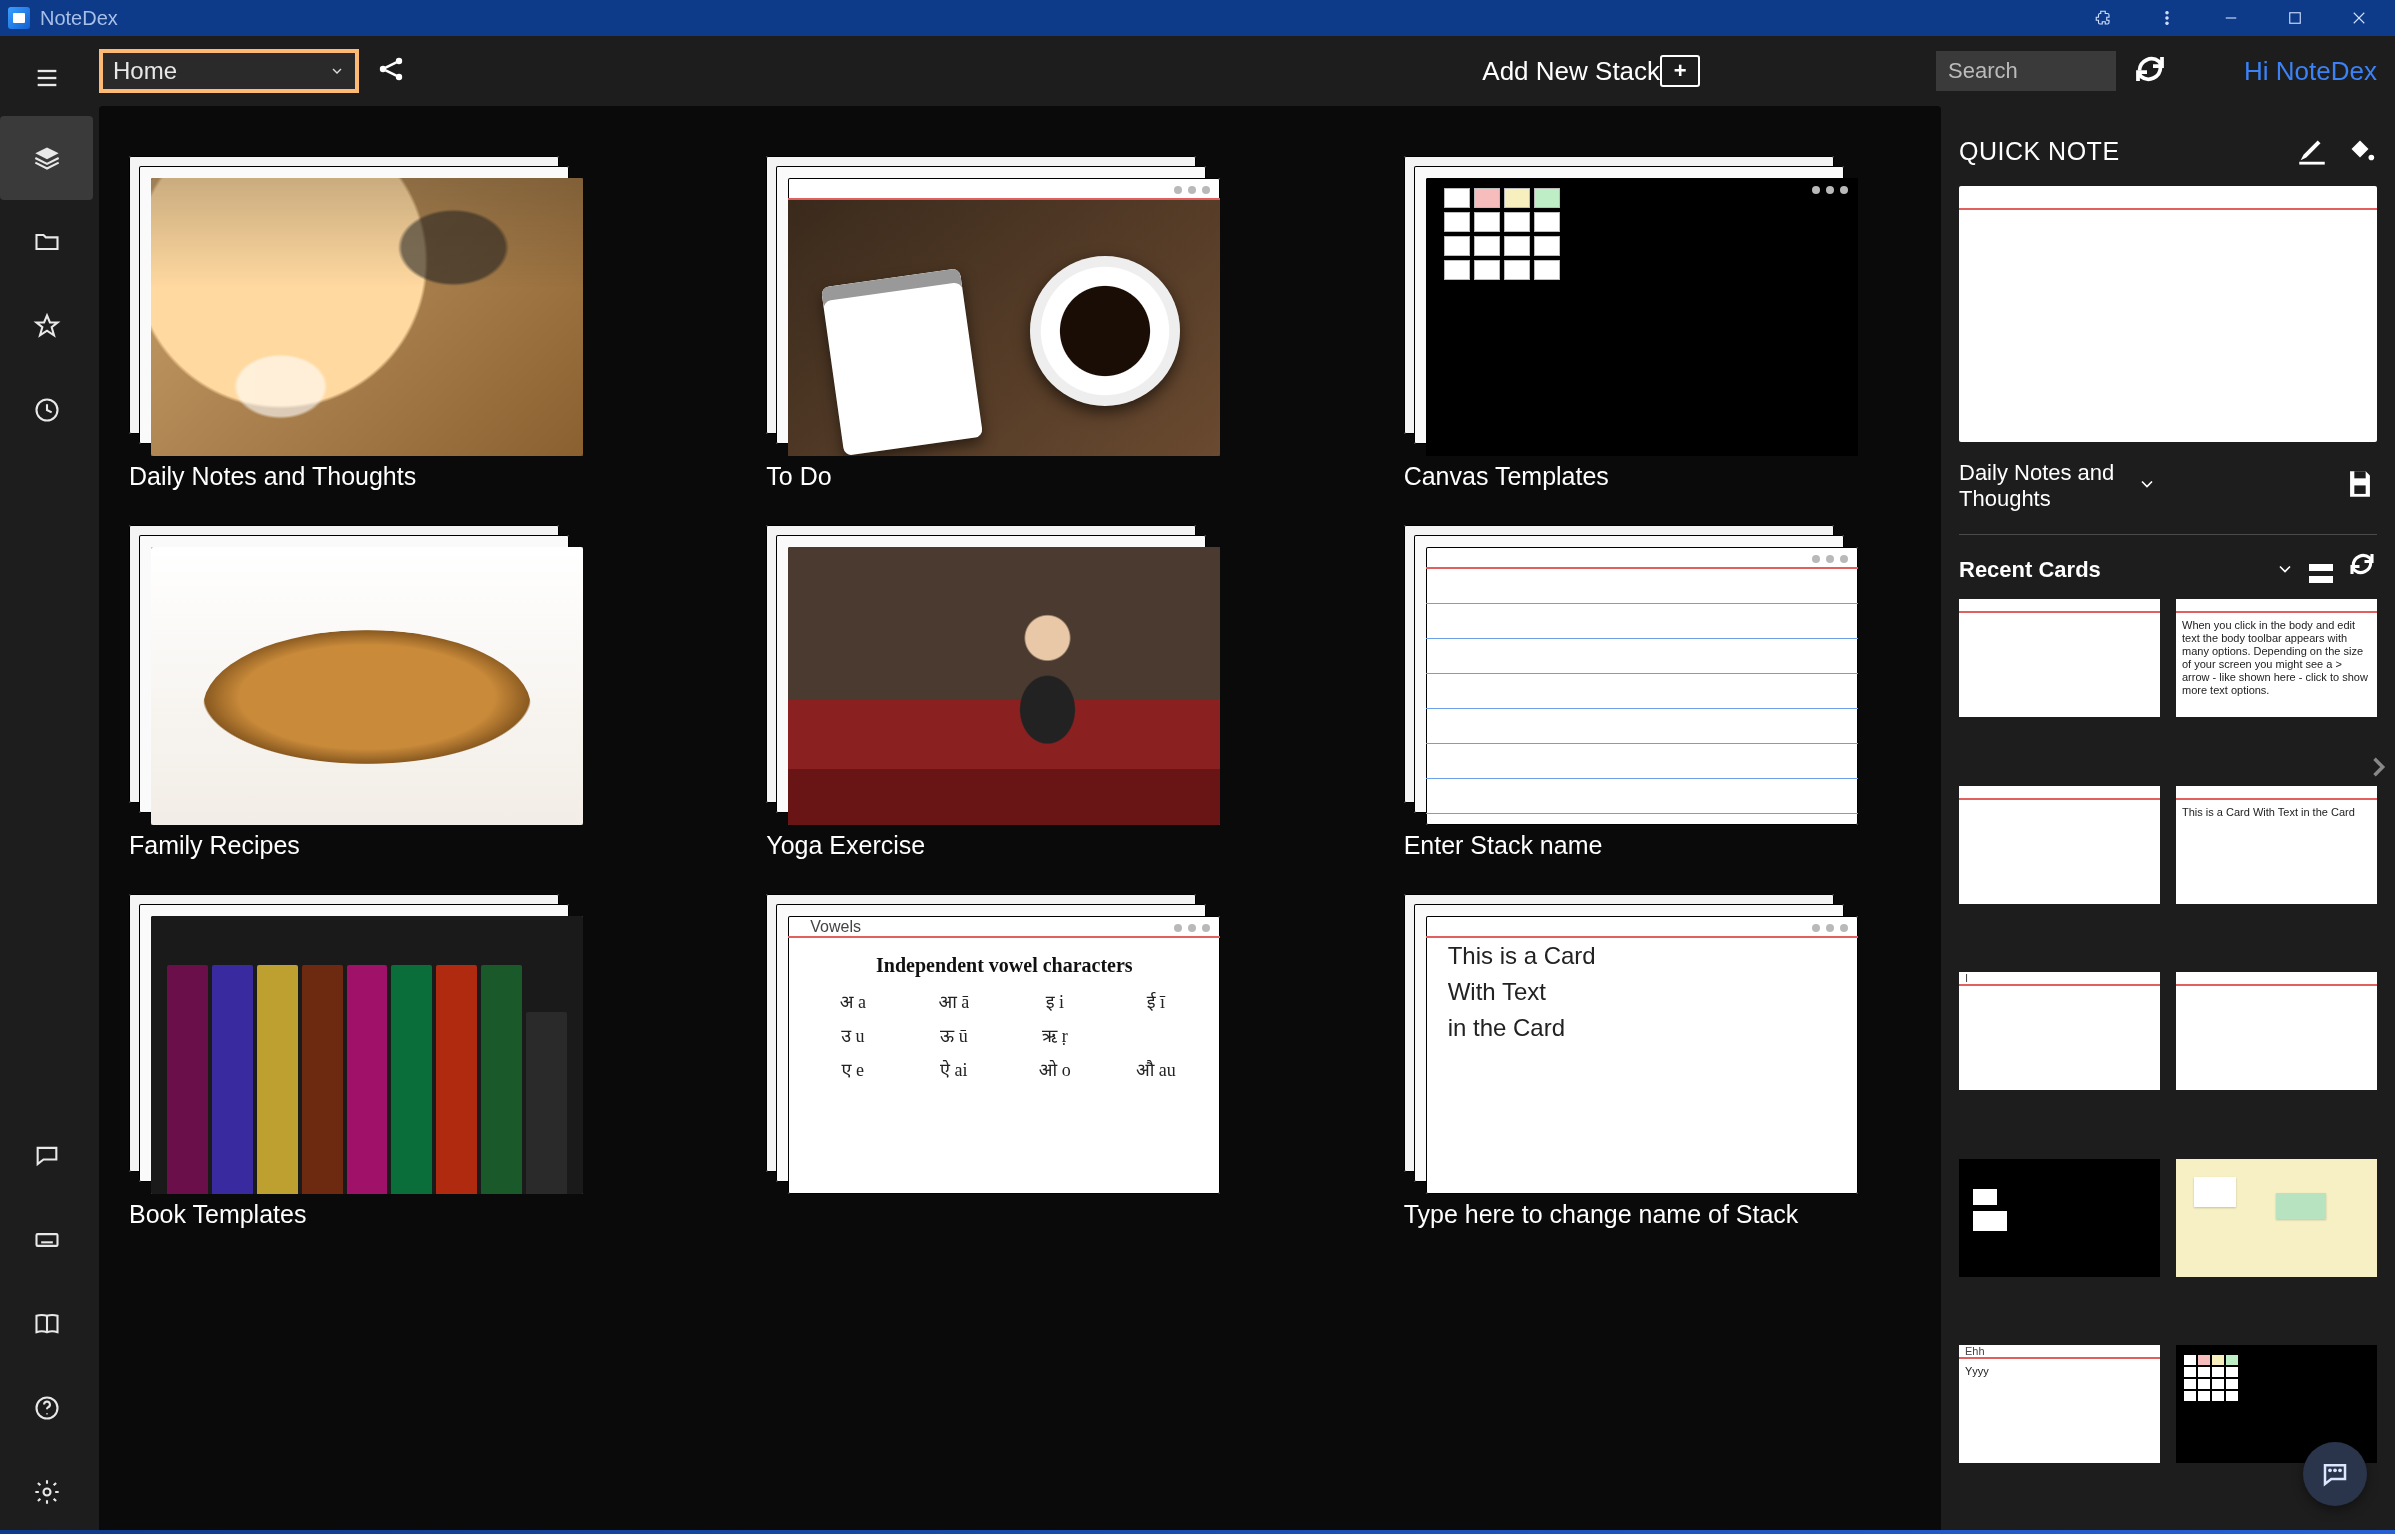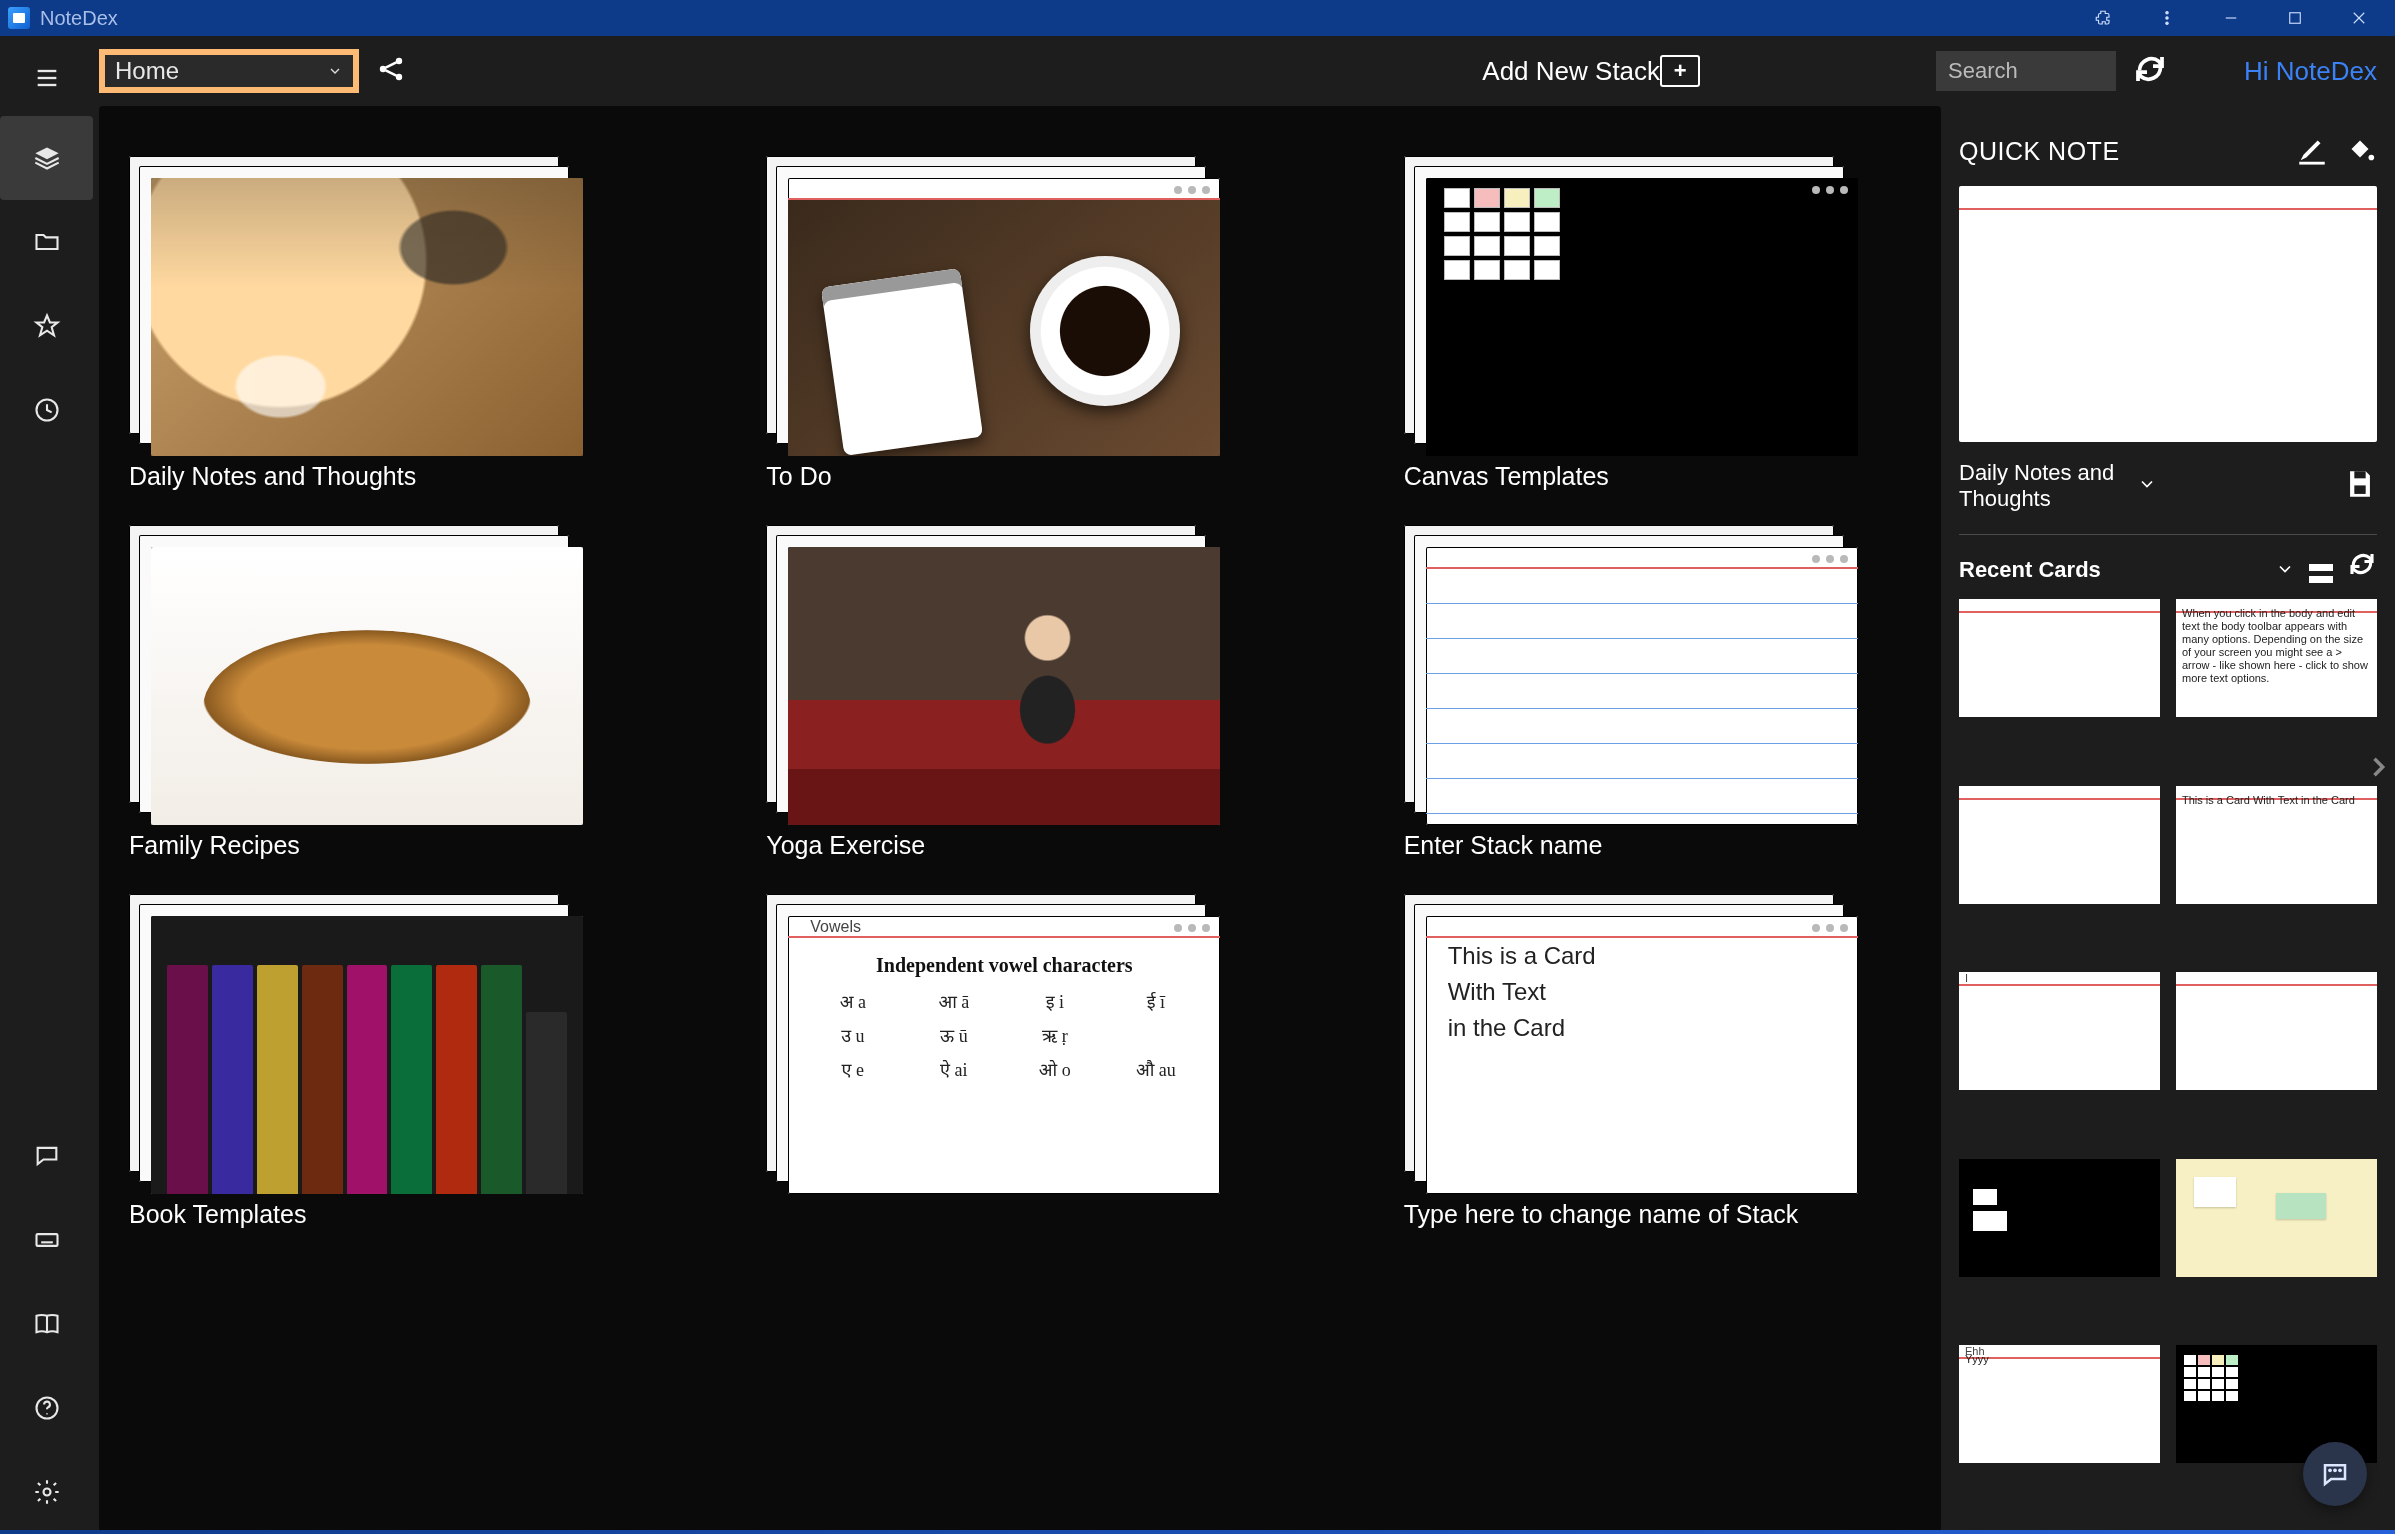--- a/index.html
+++ b/index.html
@@ -84,21 +84,21 @@
   .main{
     flex:1;display:flex;flex-direction:column;min-width:0;
   }
   .topbar{
     height:70px;display:flex;align-items:center;
     padding:0 18px 0 6px;gap:16px;
   }
   .dropdown{
     display:flex;align-items:center;justify-content:space-between;
     width:260px;height:44px;
-    background:var(--dropdown-bg);border:6px solid #fdba74;
+    background:var(--dropdown-bg);border:4px solid #fdba74;
     padding:0 10px;font-size:24px;color:#e8e8e8;
     cursor:pointer;
   }
   .dropdown .chev svg{width:16px;height:16px;stroke:#ddd;stroke-width:2;fill:none;}
   .sharebtn{cursor:pointer;}
   .sharebtn svg{width:32px;height:32px;fill:#fff;}
   .topbar .sp{flex:1;}
   .add-stack{
     display:flex;align-items:center;gap:0;
     font-size:26px;color:#fff;cursor:pointer;
@@ -288,21 +288,21 @@
   }
   .thumb{
     height:118px;background:#fff;position:relative;overflow:hidden;cursor:pointer;
   }
   .thumb::before{content:"";position:absolute;left:0;right:0;top:12px;height:2px;background:var(--card-redline);}
   .thumb.dark{background:#000;}
   .thumb.dark::before{display:none;}
   .thumb.yellow{background:#f7f0c4;}
   .thumb.yellow::before{display:none;}
   .thumb .tt{
-    position:absolute;left:6px;right:6px;top:8px;
+    position:absolute;left:6px;right:6px;top:20px;
     font-size:11px;line-height:13px;color:#222;
   }
   .thumb .tt.small{font-size:11px;}
   .thumb .tinytitle{
     position:absolute;left:6px;top:0;font-size:11px;color:#444;
   }
   .thumb .blob1{position:absolute;left:14px;top:30px;width:24px;height:16px;background:#fff;}
   .thumb .blob2{position:absolute;left:14px;top:52px;width:34px;height:20px;background:#fff;}
   .thumb.yellow .note1{position:absolute;left:18px;top:18px;width:42px;height:30px;background:#fff;box-shadow:0 1px 2px rgba(0,0,0,.2);}
   .thumb.yellow .note2{position:absolute;left:100px;top:34px;width:50px;height:26px;background:#b7e3c0;box-shadow:0 1px 2px rgba(0,0,0,.2);}

